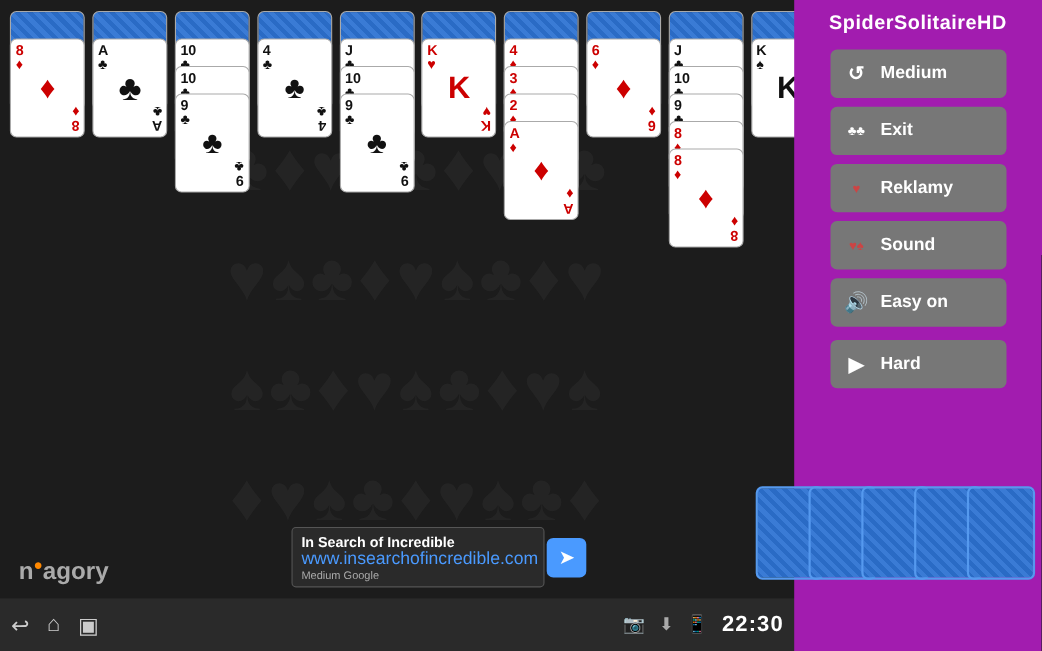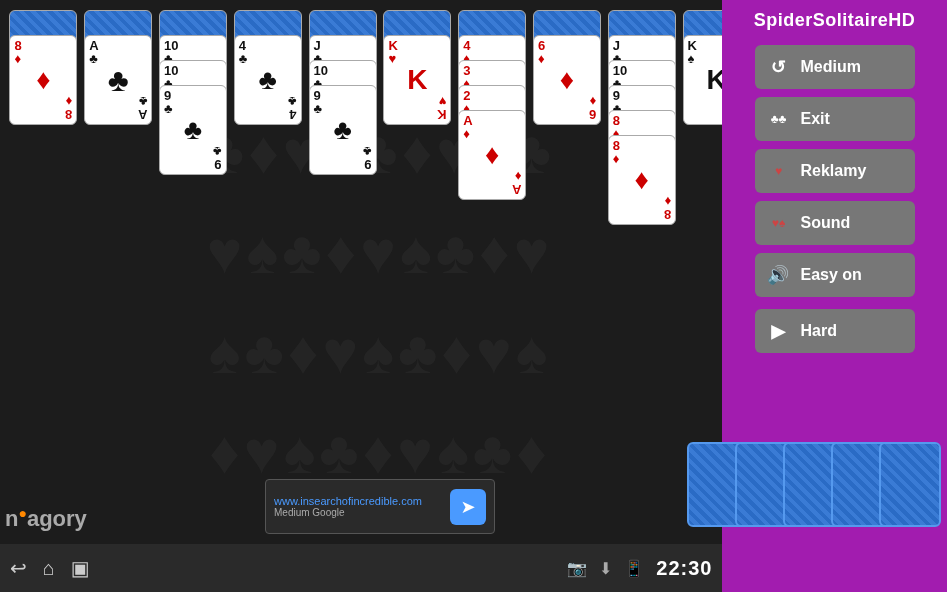--- a/index.html
+++ b/index.html
@@ -214,41 +214,41 @@
       border: 1px solid #555;
       border-radius: 4px;
       display: flex;
       align-items: center;
       padding: 6px 8px;
       gap: 8px;
     }
 
     .ad-text-block { flex: 1; }
     .ad-title { color: white; font-size: 13px; font-weight: bold; }
-    .ad-url { color: #4a9aff; font-size: 11px; }
+    .ad-url { color: #4a9aff; font-size: 16px; }
     .ad-source { color: #aaa; font-size: 10px; }
 
     .ad-arrow {
       width: 36px;
       height: 36px;
       background: #4a9aff;
       border-radius: 6px;
       display: flex;
       align-items: center;
       justify-content: center;
       color: white;
       font-size: 18px;
       flex-shrink: 0;
     }
 
     
     #magory-logo {
       position: absolute;
       bottom: 60px;
-      left: 5px;
+      left: 17px;
       color: white;
       font-size: 22px;
       font-weight: bold;
     }
 
     
     .col-wrap {
       display: flex;
       flex-direction: column;
       align-items: center;
@@ -416,20 +416,21 @@
     </div>
 
   </div>
 
   <div id="magory-logo">
     <span style="color:#aaa; font-size:22px;">n</span><span style="color:#ff8800; font-size:14px; vertical-align:super;">●</span><span style="color:#aaa; font-size:22px;">agory</span>
   </div>
 
   <div id="ad-banner">
     <div class="ad-text-block">
+      <div class="ad-title">In Search of Incredible</div>
       <div class="ad-url">www.insearchofincredible.com</div>
       <div class="ad-source">Medium Google</div>
     </div>
     <div class="ad-arrow">➤</div>
   </div>
 
   <div id="bottom-bar">
     <span class="bottom-icon">↩</span>
     <span class="bottom-icon">⌂</span>
     <span class="bottom-icon">▣</span>

